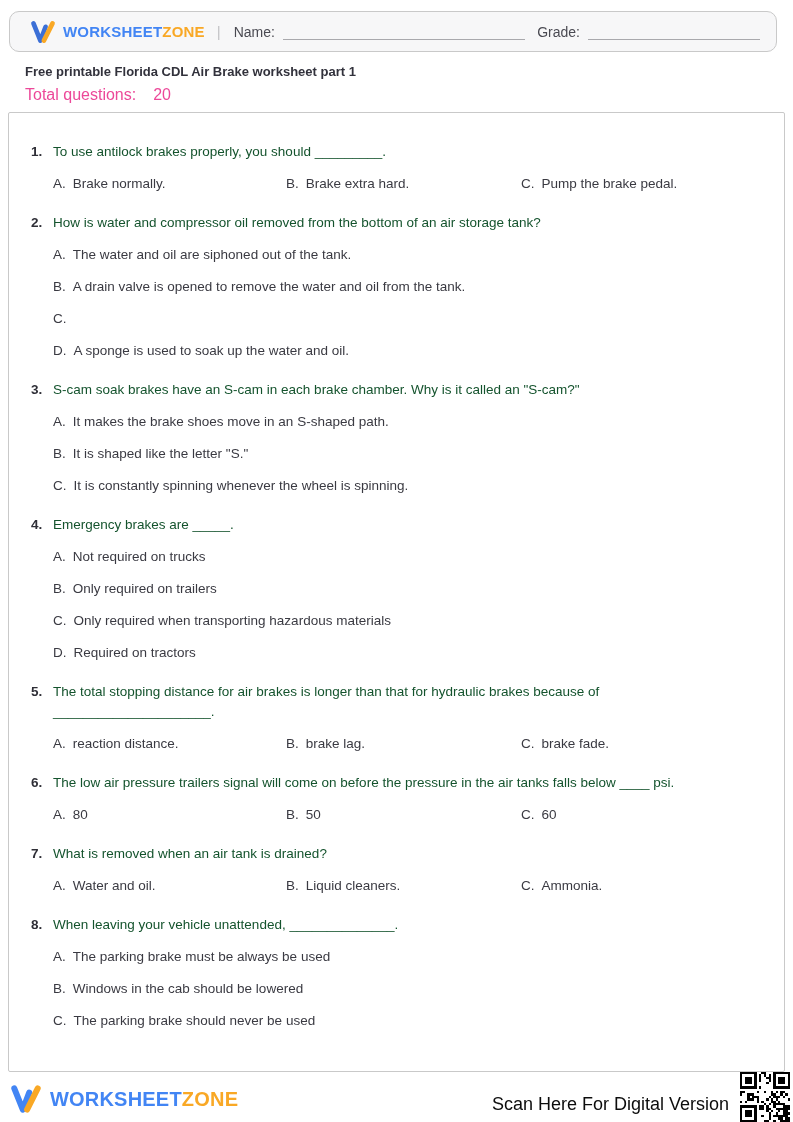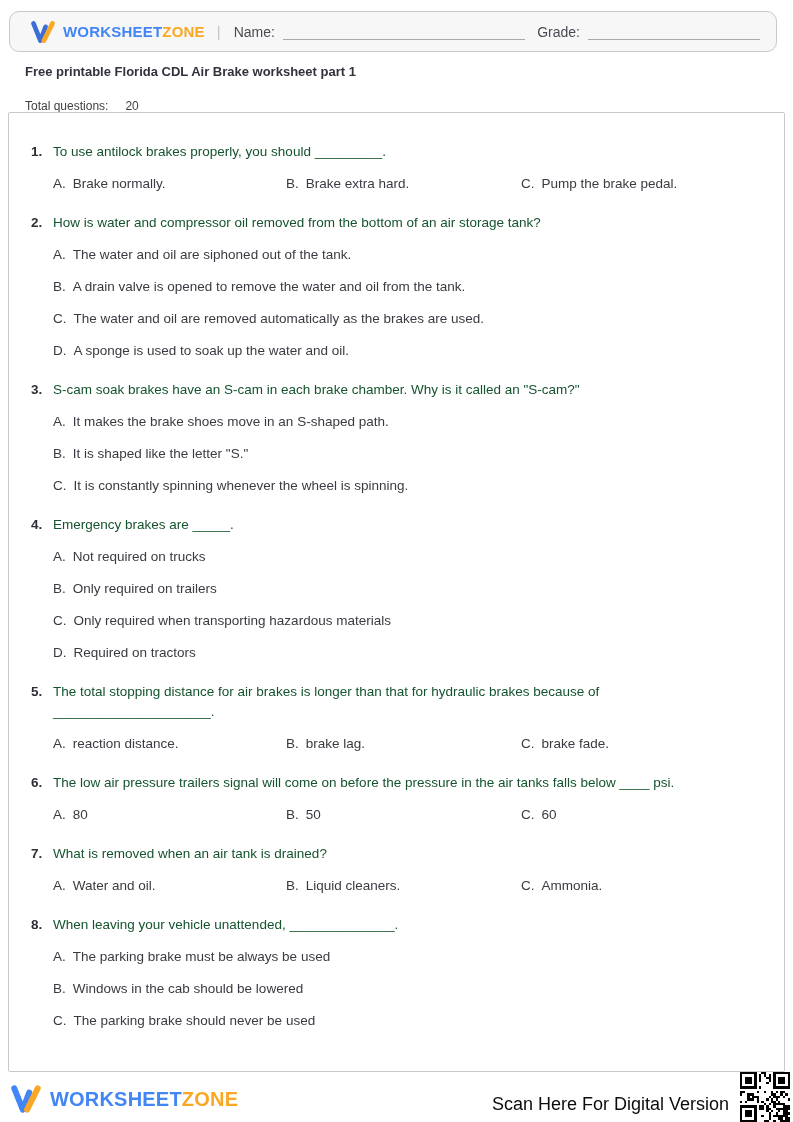--- a/index.html
+++ b/index.html
@@ -18,21 +18,21 @@
   .logo-text .blue{color:#4285f4;}
   .logo-text .orange{color:#f9a825;}
   .divider{color:#c2c2c6;font-size:15px;margin:0 13px 0 12px;}
   .field-label{font-size:14px;color:#4a4a52;white-space:nowrap;}
   .write-line{border-bottom:1px solid #a9a9ad;height:15px;}
   .name-line{flex:1;margin:0 12px 0 8px;}
   .grade-line{flex:none;width:172px;margin-left:8px;}
   
   .title-block{position:absolute;left:25px;top:64px;}
   .ws-title{font-size:13px;font-weight:700;color:#32323c;}
-  .ws-total{font-size:12px;color:#404040;margin-top:20px;}
+  .ws-total{font-size:16px;color:#ec4899;margin-top:7px;}
   .ws-total .val{margin-left:17px;}
   
   .questions-card{
     position:absolute;left:8px;top:112px;width:777px;height:960px;
     border:1px solid #c9c9c9;border-radius:2px;background:#fff;
     box-sizing:border-box;padding:29px 24px 0 22px;overflow:hidden;
   }
   .question{margin-bottom:19px;font-size:13.5px;line-height:20px;}
   .q-row{display:flex;}
   .q-num{font-weight:700;color:#2e2e36;flex:none;width:16px;margin-right:6px;}
@@ -112,21 +112,20 @@
           <div class="option">
             <span class="opt-letter">A.</span>
             <span>The water and oil are siphoned out of the tank.</span>
           </div>
           <div class="option">
             <span class="opt-letter">B.</span>
             <span>A drain valve is opened to remove the water and oil from the tank.</span>
           </div>
           <div class="option">
             <span class="opt-letter">C.</span>
-            <span>The water and oil are removed automatically as the brakes are used.</span>
           </div>
           <div class="option">
             <span class="opt-letter">D.</span>
             <span>A sponge is used to soak up the water and oil.</span>
           </div>
         </div>
       </div>
       <div class="question">
         <div class="q-row">
           <span class="q-num">3.</span>

